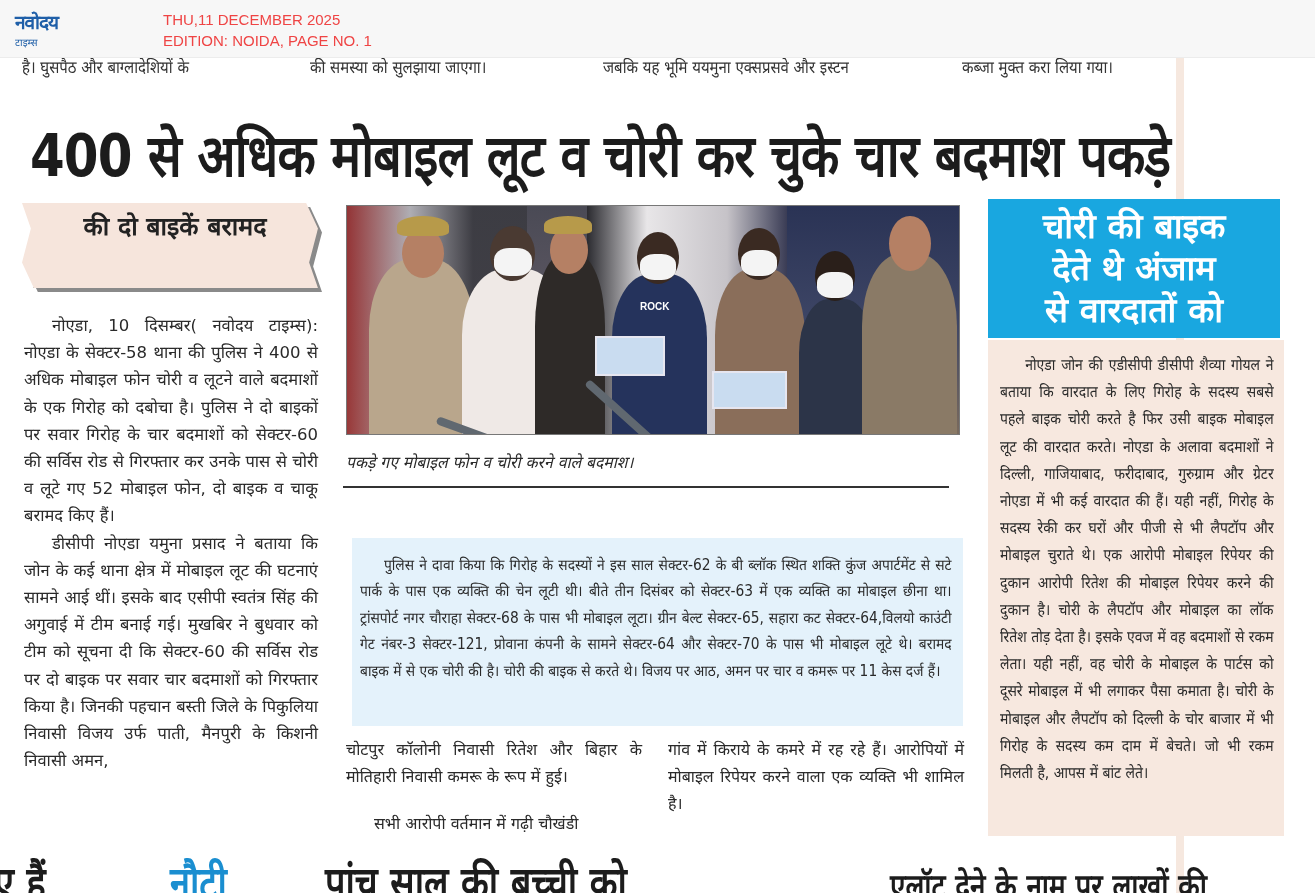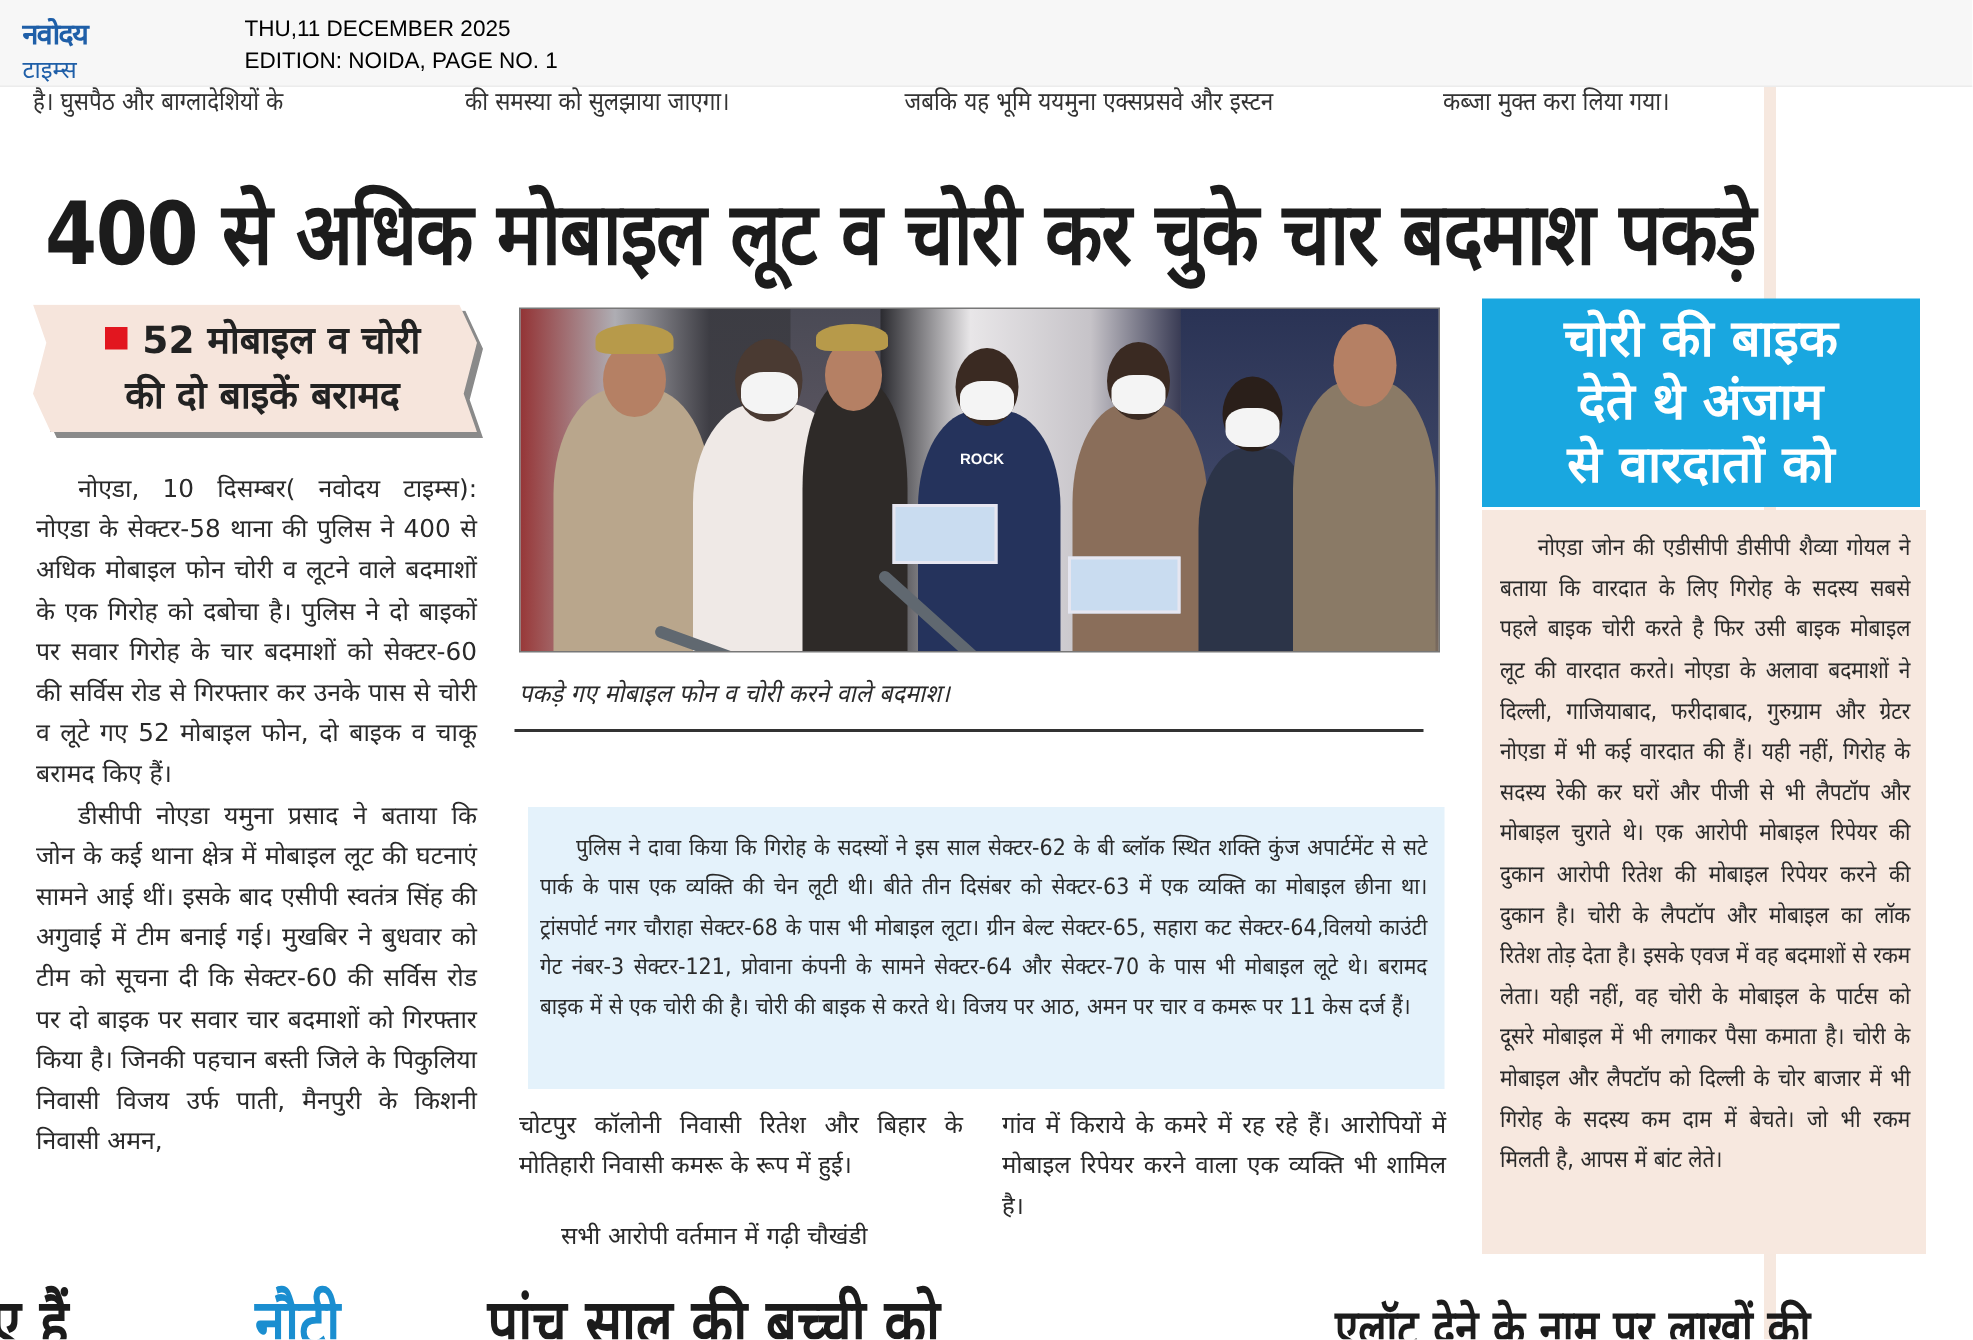--- a/index.html
+++ b/index.html
@@ -3,22 +3,22 @@
 <meta charset="utf-8">
 <style>
   * { box-sizing: border-box; margin: 0; padding: 0; }
   html, body { width: 1315px; height: 893px; overflow: hidden; background: #ffffff; }
   body { font-family: "DejaVu Sans", sans-serif; color: #222; position: relative; }
 
   
   .topbar { position: absolute; left: 0; top: 0; width: 1315px; height: 58px; background: #f7f7f7; border-bottom: 1px solid #ececec; z-index: 5; }
   .logo { position: absolute; left: 14px; top: 9px; display: flex; align-items: baseline; flex-direction: column; }
   .logo-main { font-family: "DejaVu Sans", sans-serif; font-weight: bold; font-size: 19px; color: #1f5fa8; letter-spacing: -1px; }
-  .logo-sub { font-family: "DejaVu Sans", sans-serif; font-size: 16px; color: #1f5fa8; margin-left: 1px; }
-  .dateline { position: absolute; left: 163px; top: 9px; font-family: "Liberation Sans", sans-serif; font-size: 15px; line-height: 21px; color: #000000; font-weight: 500; }
+  .logo-sub { font-family: "DejaVu Sans", sans-serif; font-size: 10px; color: #1f5fa8; margin-left: 1px; }
+  .dateline { position: absolute; left: 163px; top: 9px; font-family: "Liberation Sans", sans-serif; font-size: 15px; line-height: 21px; color: #ef4444; font-weight: 500; }
 
   .page { position: absolute; left: 0; top: 58px; width: 1184px; height: 835px; }
   .right-edge { position: absolute; right: 0; top: 0; width: 8px; height: 835px; background: #f6e8df; }
 
   
   .prev-strip { position: absolute; top: 0; left: 0; width: 1290px; height: 22px; overflow: hidden; }
   .prev-strip span { position: absolute; top: -3px; font-family: "DejaVu Sans", sans-serif; font-size: 17px; color: #333; white-space: nowrap; transform: scaleX(0.88); transform-origin: left; }
 
   
   .headline { position: absolute; left: 30px; top: 60px; width: 1250px; height: 80px; font-family: "DejaVu Sans", sans-serif; font-weight: bold; font-size: 58px; line-height: 76px; color: #1c1c1c; white-space: nowrap; transform: scaleX(0.86); transform-origin: left; letter-spacing: -1px; }
@@ -96,21 +96,20 @@
     <span style="left:310px">की समस्या को सुलझाया जाएगा।</span>
     <span style="left:603px">जबकि यह भूमि ययमुना एक्सप्रसवे और इस्टन</span>
     <span style="left:962px">कब्जा मुक्त करा लिया गया।</span>
   </div>
 
   <h1 class="headline">400 से अधिक मोबाइल लूट व चोरी कर चुके चार बदमाश पकड़े</h1>
 
   <div class="kicker-shadow"></div>
   <div class="kicker"></div>
   <div class="kicker-text">
-    <div><span class="kicker-square"></span><span>52 मोबाइल व चोरी</span></div>
     <div>की दो बाइकें बरामद</div>
   </div>
 
   <div class="col-left col-text">
     <p>नोएडा, 10 दिसम्बर( नवोदय टाइम्स): नोएडा के सेक्टर-58 थाना की पुलिस ने 400 से अधिक मोबाइल फोन चोरी व लूटने वाले बदमाशों के एक गिरोह को दबोचा है। पुलिस ने दो बाइकों पर सवार गिरोह के चार बदमाशों को सेक्टर-60 की सर्विस रोड से गिरफ्तार कर उनके पास से चोरी व लूटे गए 52 मोबाइल फोन, दो बाइक व चाकू बरामद किए हैं।</p>
     <p>डीसीपी नोएडा यमुना प्रसाद ने बताया कि जोन के कई थाना क्षेत्र में मोबाइल लूट की घटनाएं सामने आई थीं। इसके बाद एसीपी स्वतंत्र सिंह की अगुवाई में  टीम बनाई गई। मुखबिर ने बुधवार को टीम को सूचना दी कि सेक्टर-60 की सर्विस रोड पर दो बाइक पर सवार चार बदमाशों को गिरफ्तार किया है। जिनकी पहचान बस्ती जिले के पिकुलिया निवासी विजय उर्फ पाती, मैनपुरी के किशनी निवासी अमन,</p>
   </div>
 
   <div class="photo">
     <div class="bg-left"></div>

